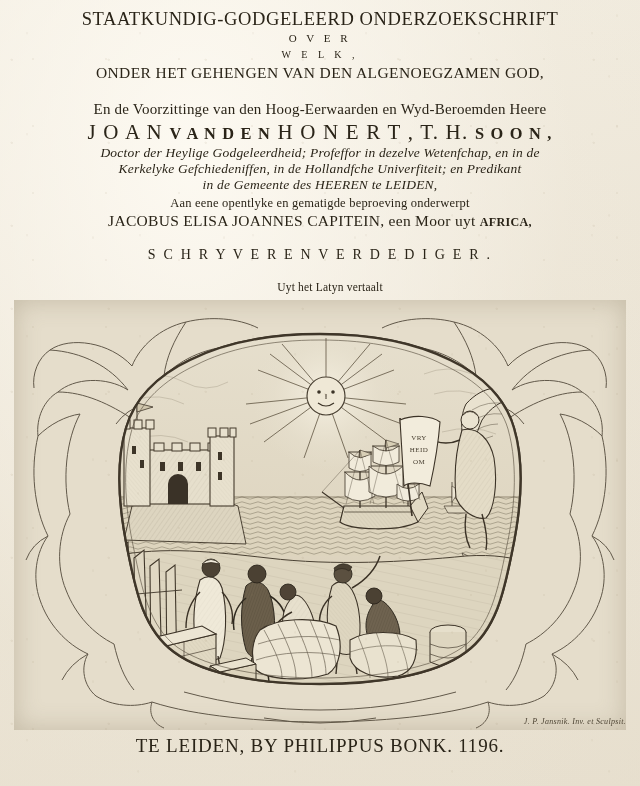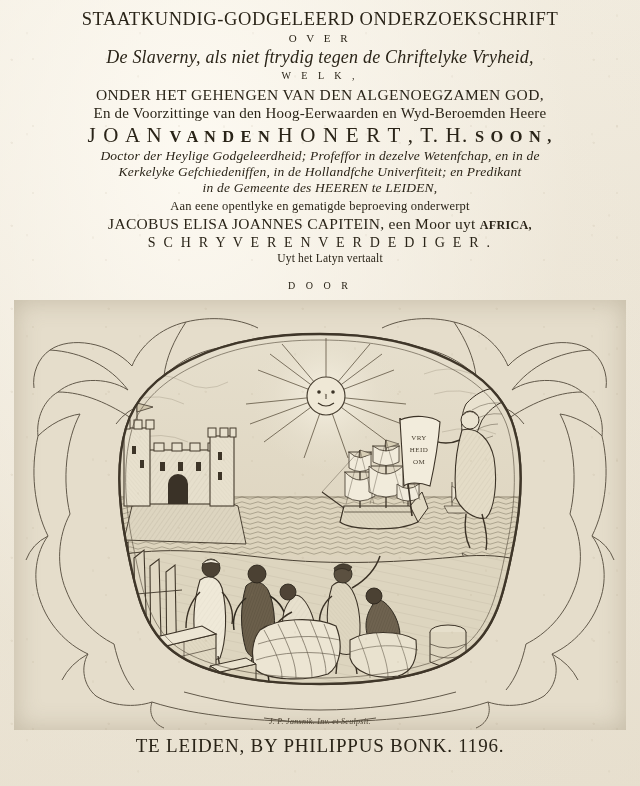--- a/index.html
+++ b/index.html
@@ -61,21 +61,21 @@
     margin-top: 5px;
   }
   .l5 {
     font-size: 15.5px;
     letter-spacing: 0.4px;
     margin-top: 5px;
     text-align: center;
   }
   .l6 {
     font-size: 15px;
-    margin-top: 3px;
+    margin-top: 21px;
   }
   .l7 {
     font-size: 21px;
     letter-spacing: 1.2px;
     margin-top: 4px;
   }
   .l8, .l9, .l10 {
     font-style: italic;
     font-size: 13.5px;
     margin-top: 2px;
@@ -86,25 +86,25 @@
     text-align: center;
   }
   .l12 {
     font-size: 15.5px;
     letter-spacing: 0.3px;
     margin-top: 3px;
   }
   .l13 {
     font-size: 14px;
     letter-spacing: 2.2px;
-    margin-top: 3px;
+    margin-top: 19px;
   }
   .l14 {
     font-size: 11.5px;
-    margin-top: 3px;
+    margin-top: 20px;
     padding-left: 20px;
   }
   .l15 {
     font-size: 10px;
     letter-spacing: 4px;
     margin-top: 16px;
   }
   .l16 {
     font-size: 19px;
     letter-spacing: 1.5px;
@@ -133,21 +133,21 @@
     background:
       linear-gradient(150deg, #e9e2d1 0%, #e3dbc8 40%, #ded5c0 100%);
     overflow: hidden;
   }
   .plate svg { display: block; }
   .sig {
     position: absolute;
     left: 0;
     bottom: 4px;
     width: 612px;
-    text-align: center;
+    text-align: right;
     font-size: 8px;
     font-style: italic;
     letter-spacing: 0.3px;
     color: #4a4132;
   }
   .plate-edge {
     position: absolute;
     inset: 0;
     box-shadow: inset 0 0 26px rgba(120,105,80,0.30);
     pointer-events: none;
@@ -168,21 +168,20 @@
   }
 </style>
 </head>
 <body>
 
 <div id="page">
 
   <div class="title-block">
     <span class="ln l1">STAATKUNDIG-GODGELEERD ONDERZOEKSCHRIFT</span>
     <span class="ln l2">O V E R</span>
-    <span class="ln l3">De Slaverny, als niet ftrydig tegen de Chriftelyke Vryheid,</span>
     <span class="ln l4">W E L K ,</span>
     <span class="ln l5">ONDER HET GEHENGEN VAN DEN ALGENOEGZAMEN GOD,</span>
     <span class="ln l6">En de Voorzittinge van den Hoog-Eerwaarden en Wyd-Beroemden Heere</span>
     <span class="ln l7">
       <span>J O A N</span>
       <span class="sm">V A N  D E N</span>
       <span>H O N E R T ,</span>
       <span>T. H.</span>
       <span class="sm">S O O N ,</span>
     </span>

